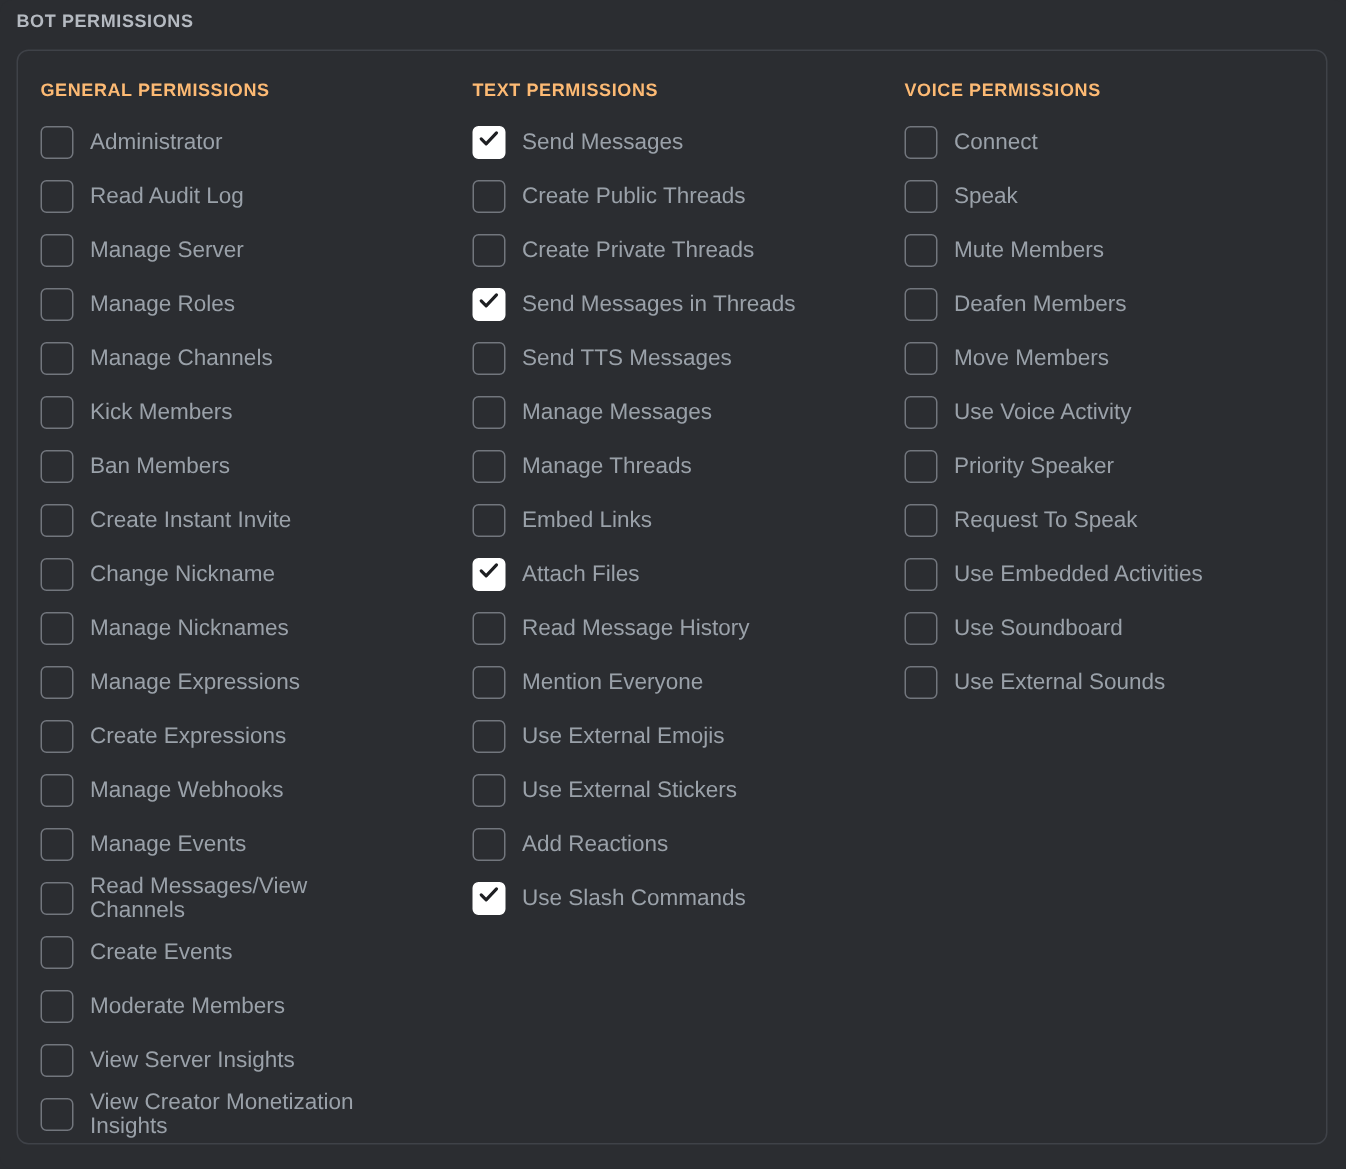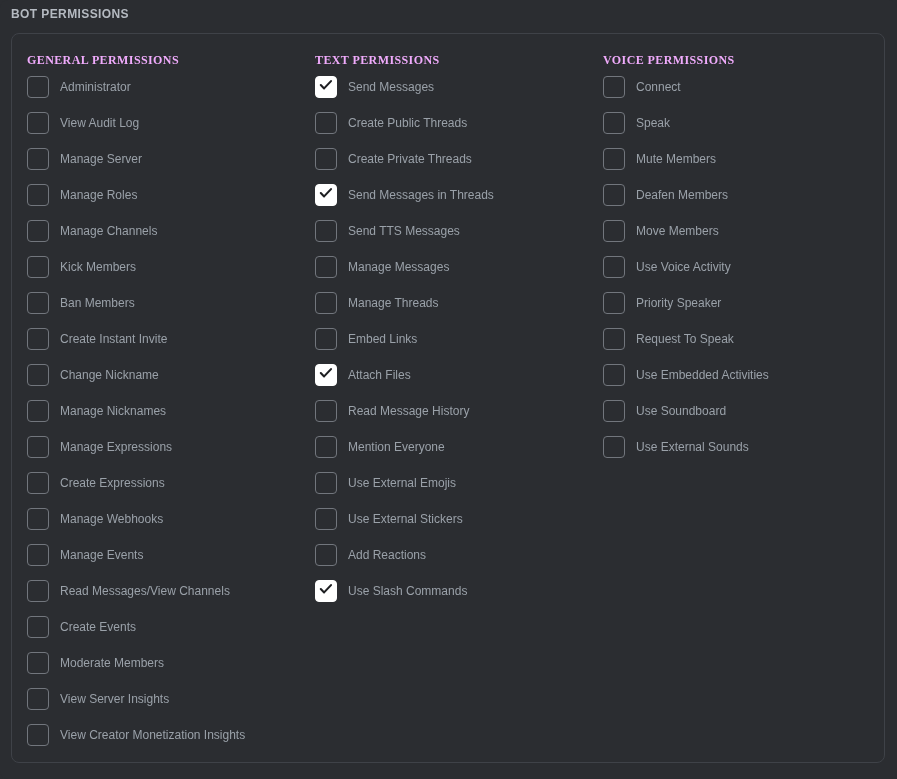--- a/index.html
+++ b/index.html
@@ -54,26 +54,25 @@
     box-sizing: border-box;
   }
   .col-general { width: 288px; padding-left: 15px; padding-top: 19px; }
   .col-text    { width: 288px; padding-left: 15px; padding-top: 19px; }
   .col-voice   { width: 288px; padding-left: 15px; padding-top: 19px; }
 
   .column-title {
     font-size: 12px;
     font-weight: bold;
     letter-spacing: 0.4px;
-    color: #f0abfc;
+    color: #fdba74;
     text-transform: uppercase;
-    margin: 0 0 2px 0;
+    margin: 0 0 10px 0;
     height: 14px;
     line-height: 14px;
-    font-family: Liberation Serif, serif;
   }
   .perm-list {
     list-style: none;
     margin: 0;
     padding: 0;
   }
   .perm-row {
     display: flex;
     align-items: center;
     min-height: 36px;
@@ -99,21 +98,21 @@
     position: absolute;
     left: 50%;
     top: 50%;
     transform: translate(-50%, -50%);
     display: none;
   }
   .checkbox.checked .tick {
     display: block;
   }
   .perm-label {
-    font-size: 12px;
+    font-size: 15px;
     color: #9aa1a9;
     line-height: 16px;
     max-width: 200px;
   }
   .col-text .perm-label,
   .col-voice .perm-label {
     max-width: 230px;
   }
 </style>
 </head>
@@ -128,21 +127,21 @@
 
       <div class="perm-column col-general">
         <div class="column-title">GENERAL PERMISSIONS</div>
         <ul class="perm-list">
             <li class="perm-row">
               <span class="checkbox"></span>
               <span class="perm-label">Administrator</span>
             </li>
             <li class="perm-row">
               <span class="checkbox"></span>
-              <span class="perm-label">View Audit Log</span>
+              <span class="perm-label">Read Audit Log</span>
             </li>
             <li class="perm-row">
               <span class="checkbox"></span>
               <span class="perm-label">Manage Server</span>
             </li>
             <li class="perm-row">
               <span class="checkbox"></span>
               <span class="perm-label">Manage Roles</span>
             </li>
             <li class="perm-row">

